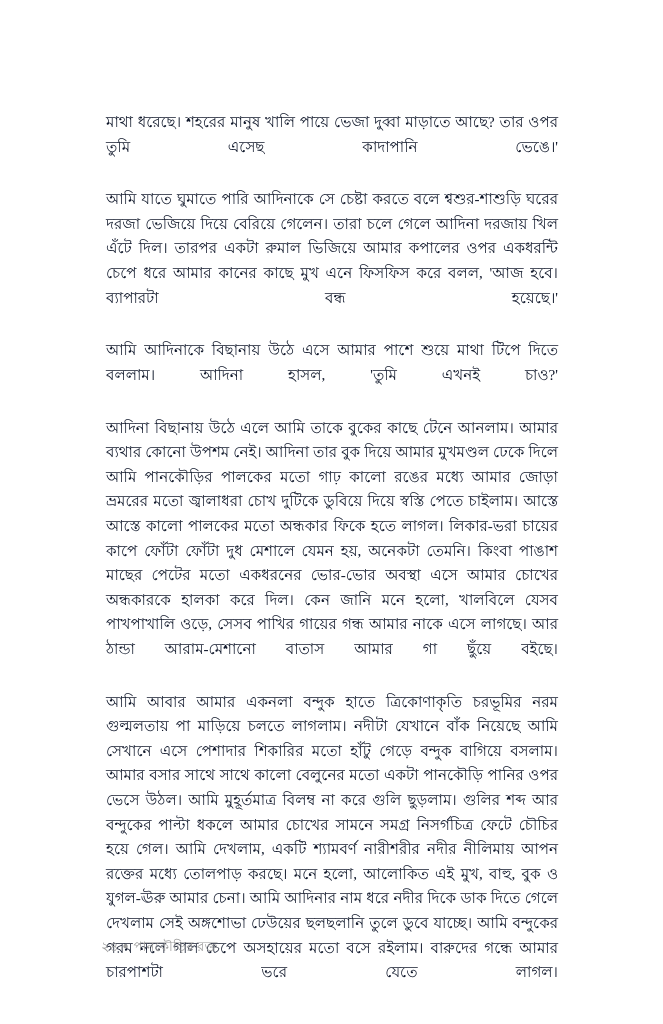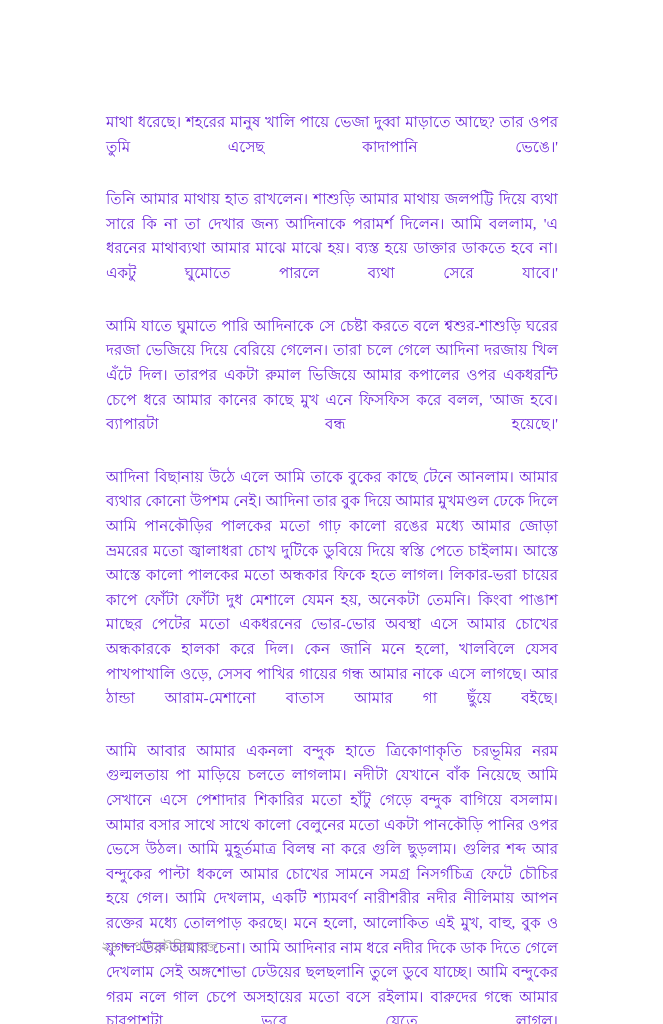--- a/index.html
+++ b/index.html
@@ -34,21 +34,21 @@
     width: 452px;
   }
 
   .para {
     margin: 0 0 0 0;
     font-size: 15.1px;
     line-height: 24.6px;
     text-align: justify;
     text-justify: inter-word;
     word-spacing: 0.02em;
-    color: #6d28d9;
+    color: #0f172a;
     hyphens: none;
   }
 
   
   .para + .para {
     margin-top: 3.5px;
   }
 
   
   .para:after {
@@ -78,22 +78,22 @@
   }
   .footer .book-title { color: #9a9a9a; }
 </style>
 </head>
 <body>
 
 <div class="page">
 
   <div class="text-block">
     <p class="para">মাথা ধরেছে। শহরের মানুষ খালি পায়ে ভেজা দুব্বা মাড়াতে আছে? তার ওপর তুমি এসেছ কাদাপানি ভেঙে।'</p>
-    <p class="para">তিনি আমার মাথায় হাত রাখলেন। শাশুড়ি আমার মাথায় জলপট্টি দিয়ে ব্যথা সারে কি না তা দেখার জন্য আদিনাকে পরামর্শ দিলেন। আমি বললাম, 'এ ধরনের মাথাব্যথা আমার মাঝে মাঝে হয়। ব্যস্ত হয়ে ডাক্তার ডাকতে হবে না। একটু ঘুমোতে পারলে ব্যথা সেরে যাবে।'</p>
     <p class="para">আমি যাতে ঘুমাতে পারি আদিনাকে সে চেষ্টা করতে বলে শ্বশুর-শাশুড়ি ঘরের দরজা ভেজিয়ে দিয়ে বেরিয়ে গেলেন। তারা চলে গেলে আদিনা দরজায় খিল এঁটে দিল। তারপর একটা রুমাল ভিজিয়ে আমার কপালের ওপর একধরন্টি চেপে ধরে আমার কানের কাছে মুখ এনে ফিসফিস করে বলল, 'আজ হবে। ব্যাপারটা বন্ধ হয়েছে।'</p>
+    <p class="para">আমি আদিনাকে বিছানায় উঠে এসে আমার পাশে শুয়ে মাথা টিপে দিতে বললাম। আদিনা হাসল, 'তুমি এখনই চাও?'</p>
     <p class="para">আদিনা বিছানায় উঠে এলে আমি তাকে বুকের কাছে টেনে আনলাম। আমার ব্যথার কোনো উপশম নেই। আদিনা তার বুক দিয়ে আমার মুখমণ্ডল ঢেকে দিলে আমি পানকৌড়ির পালকের মতো গাঢ় কালো রঙের মধ্যে আমার জোড়া ভ্রমরের মতো জ্বালাধরা চোখ দুটিকে ডুবিয়ে দিয়ে স্বস্তি পেতে চাইলাম। আস্তে আস্তে কালো পালকের মতো অন্ধকার ফিকে হতে লাগল। লিকার-ভরা চায়ের কাপে ফোঁটা ফোঁটা দুধ মেশালে যেমন হয়, অনেকটা তেমনি। কিংবা পাঙাশ মাছের পেটের মতো একধরনের ভোর-ভোর অবস্থা এসে আমার চোখের অন্ধকারকে হালকা করে দিল। কেন জানি মনে হলো, খালবিলে যেসব পাখপাখালি ওড়ে, সেসব পাখির গায়ের গন্ধ আমার নাকে এসে লাগছে। আর ঠান্ডা আরাম-মেশানো বাতাস আমার গা ছুঁয়ে বইছে।</p>
     <p class="para">আমি আবার আমার একনলা বন্দুক হাতে ত্রিকোণাকৃতি চরভূমির নরম গুল্মলতায় পা মাড়িয়ে চলতে লাগলাম। নদীটা যেখানে বাঁক নিয়েছে আমি সেখানে এসে পেশাদার শিকারির মতো হাঁটু গেড়ে বন্দুক বাগিয়ে বসলাম। আমার বসার সাথে সাথে কালো বেলুনের মতো একটা পানকৌড়ি পানির ওপর ভেসে উঠল। আমি মুহূর্তমাত্র বিলম্ব না করে গুলি ছুড়লাম। গুলির শব্দ আর বন্দুকের পাল্টা ধকলে আমার চোখের সামনে সমগ্র নিসর্গচিত্র ফেটে চৌচির হয়ে গেল। আমি দেখলাম, একটি শ্যামবর্ণ নারীশরীর নদীর নীলিমায় আপন রক্তের মধ্যে তোলপাড় করছে। মনে হলো, আলোকিত এই মুখ, বাহু, বুক ও যুগল-ঊরু আমার চেনা। আমি আদিনার নাম ধরে নদীর দিকে ডাক দিতে গেলে দেখলাম সেই অঙ্গশোভা ঢেউয়ের ছলছলানি তুলে ডুবে যাচ্ছে। আমি বন্দুকের গরম নলে গাল চেপে অসহায়ের মতো বসে রইলাম। বারুদের গন্ধে আমার চারপাশটা ভরে যেতে লাগল।</p>
   </div>
 
   <div class="footer">
     <span class="page-num">২৪</span><span class="sep">●</span><span class="book-title">পানকৌড়ির রক্ত</span>
   </div>
 
 </div>
 

